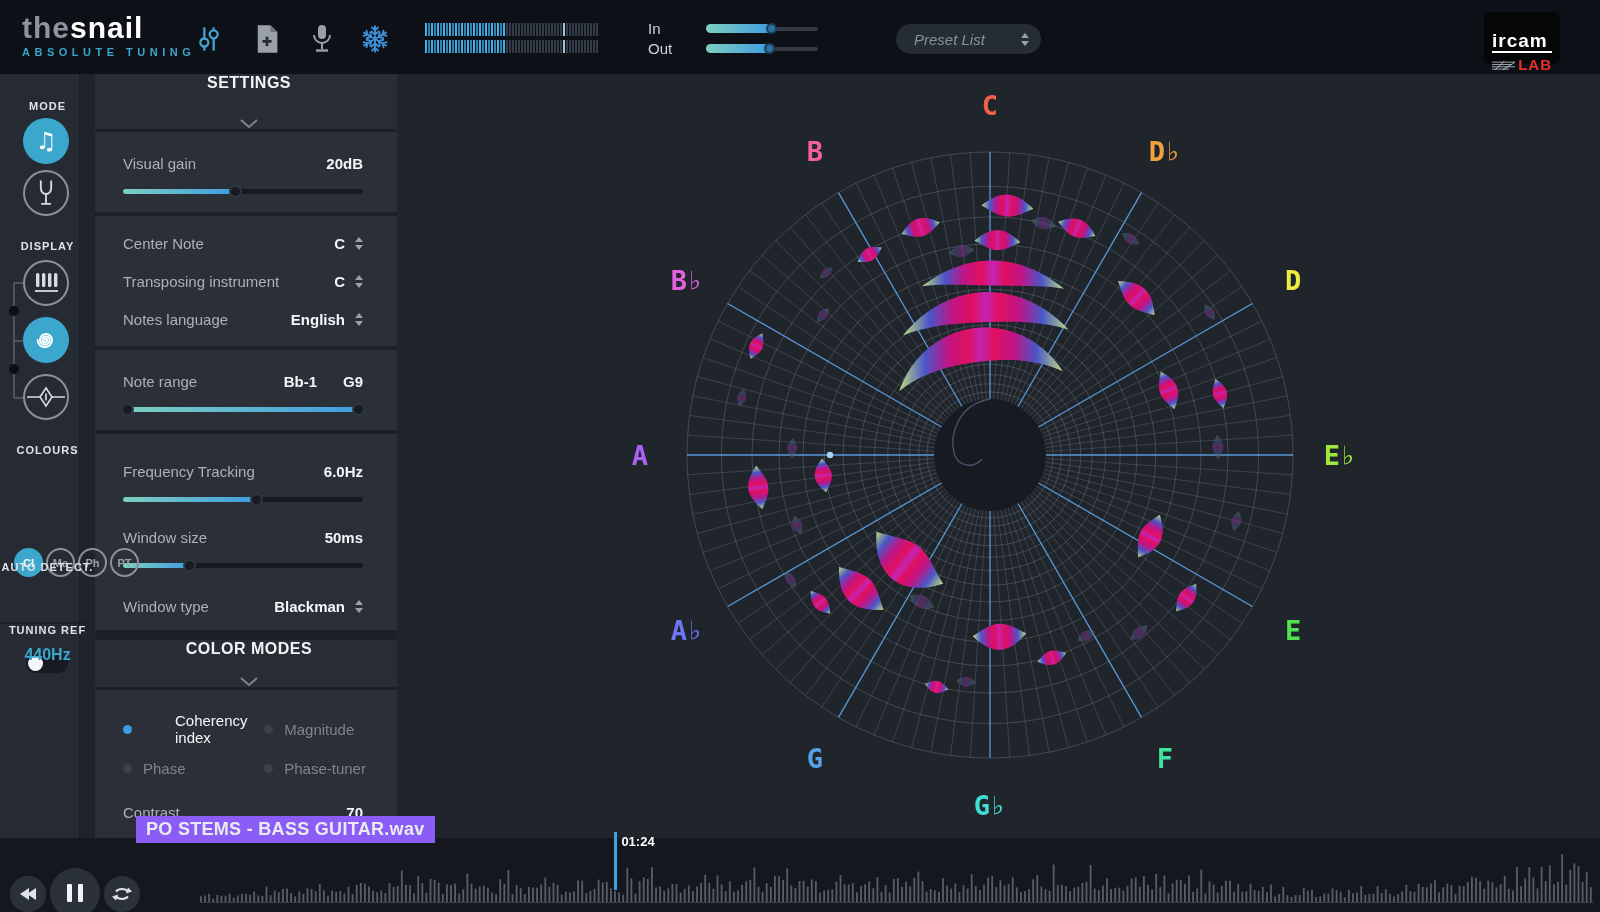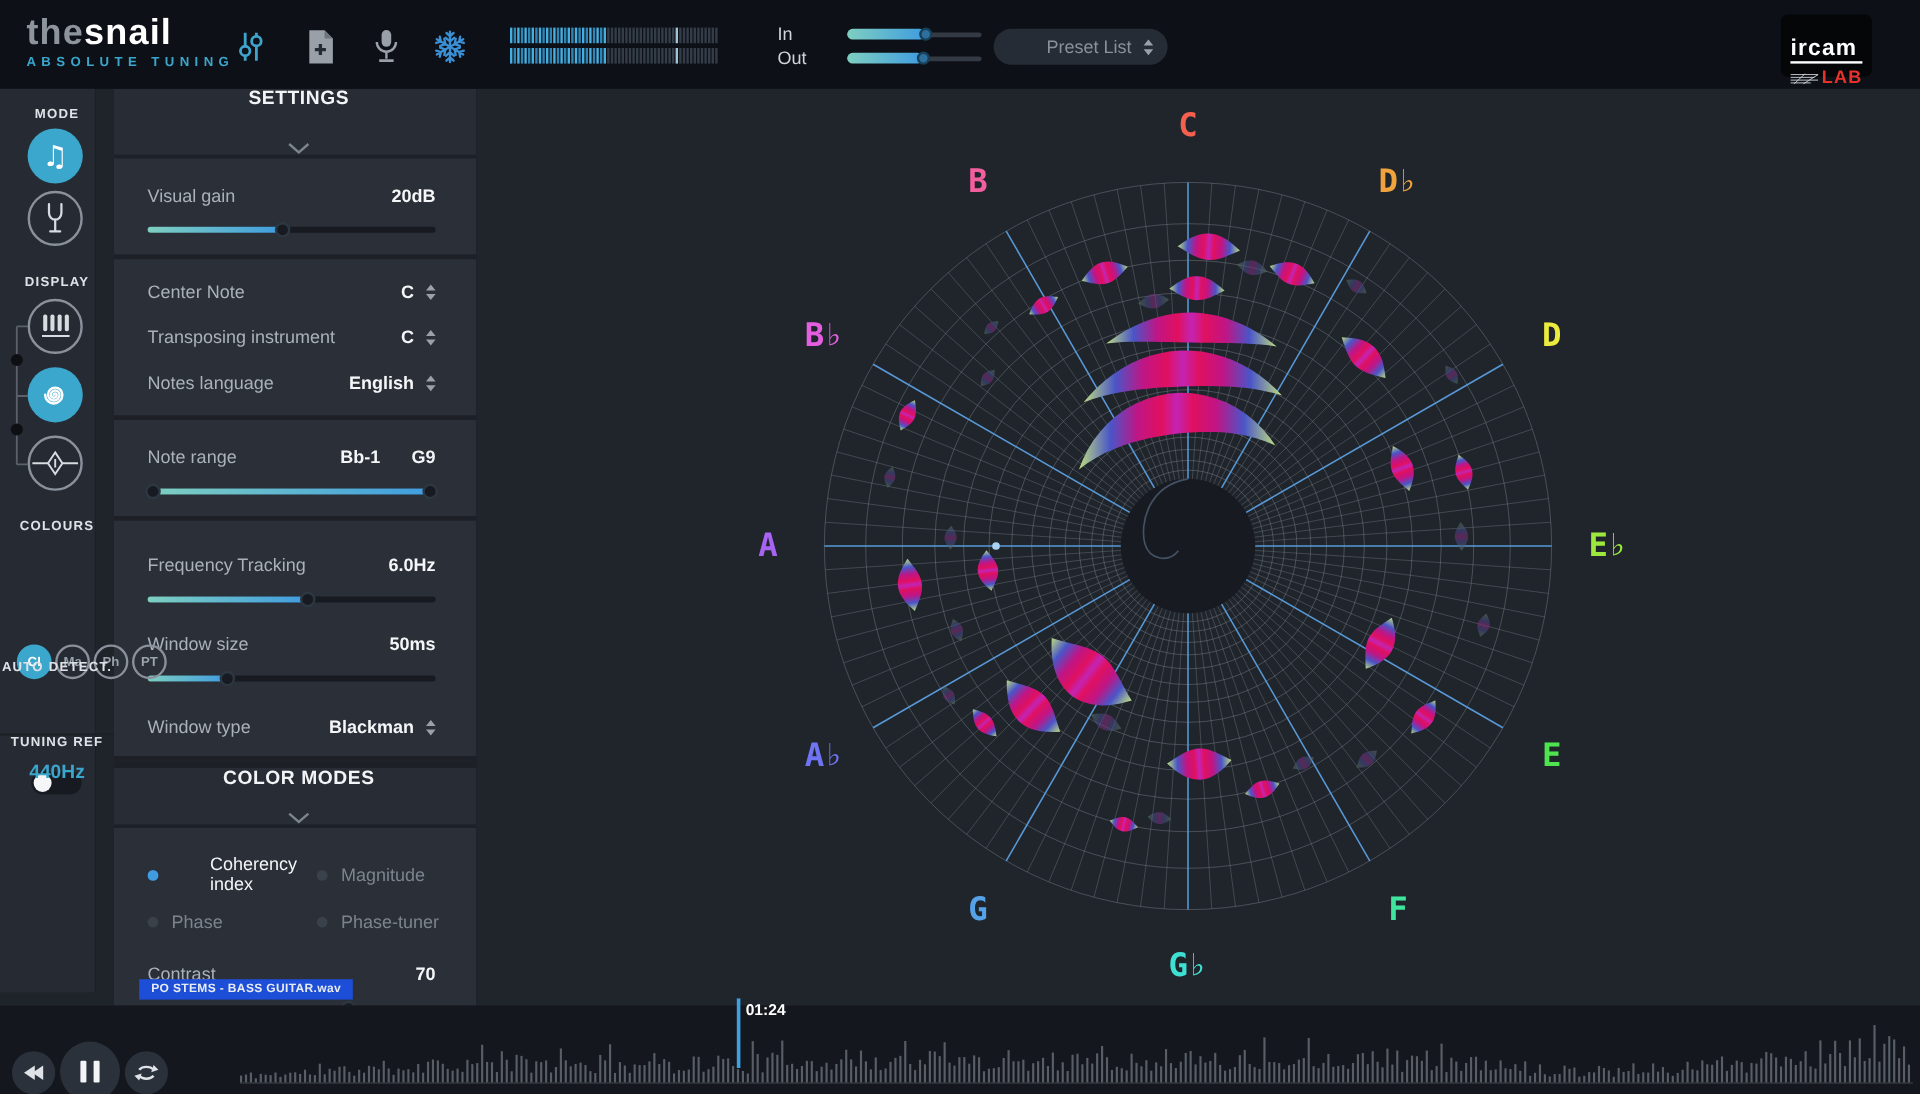--- a/index.html
+++ b/index.html
@@ -21,30 +21,30 @@
   .meter-row .lit:nth-child(2n) { background:#2f86b5; }
   .meter-row .dim { background:#343c47; }
   .meter-row .peak { background:#9fc4da; }
   #io { position:absolute; left:648px; top:20px; }
   .io-row { display:flex; align-items:center; height:17px; margin-bottom:3px; }
   .io-row .io-label { width:38px; color:#cfd4da; font-size:15px; }
   .io-slider { position:relative; width:112px; height:9px; margin-left:20px; }
   .io-slider .io-track { position:absolute; left:0; top:3px; width:100%; height:4px; border-radius:2px; background:#343a43; }
   .io-slider .io-fill { position:absolute; left:0; top:0; height:9px; border-radius:5px; background:linear-gradient(90deg,#7ecfc0,#3f9ce0); }
   .io-slider .io-knob { position:absolute; top:-1px; width:11px; height:11px; border-radius:50%; background:#2e6f9e; border:2px solid #174158; }
-  #preset { position:absolute; left:828px; top:24px; width:145px; height:30px; background:#262c35; border-radius:16px;
-    display:flex; align-items:center; justify-content:flex-end; padding:0 12px 0 18px; cursor:pointer; }
+  #preset { position:absolute; left:896px; top:24px; width:145px; height:30px; background:#262c35; border-radius:16px;
+    display:flex; align-items:center; justify-content:space-between; padding:0 12px 0 18px; cursor:pointer;font-style:italic; }
   #preset .preset-label { color:#8a919a; font-size:15px; }
   #ircam { position:absolute; right:40px; top:12px; width:76px; height:52px; background:#050608; border-radius:6px; padding:19px 8px 4px 8px; }
   #ircam .ircam-word { color:#fff; font-size:19px; font-weight:bold; letter-spacing:1px; border-bottom:2px solid #fff; line-height:20px; display:block; }
   #ircam .ircam-bottom { display:flex; justify-content:space-between; align-items:flex-end; height:20px; }
   #ircam .lab { color:#e8312a; font-size:15px; font-weight:bold; letter-spacing:1px; }
 
   
-  #sidebar { position:absolute; left:0; top:63px; width:80px; height:764px; background:#262b33; z-index:4; border-right:1px solid #1b1f26; }
+  #sidebar { position:absolute; left:0; top:74px; width:80px; height:764px; background:#262b33; z-index:4; border-right:1px solid #1b1f26; }
   .side-label { color:#dfe3e8; font-size:11px; font-weight:bold; letter-spacing:1px; text-align:center; }
   .circle-btn { border-radius:50%; display:flex; align-items:center; justify-content:center; cursor:pointer; position:absolute; left:23px; }
   .circle-btn.outline { border:2px solid #8a919b; background:transparent; }
   .circle-btn.active { background:#3ba7cc; border:none; }
   .big-btn { width:46px; height:46px; }
   .note-glyph { color:#fff; font-size:24px; font-family:"DejaVu Sans", sans-serif; line-height:1; }
   #colour-grid { position:absolute; left:14px; top:474px; width:66px; display:grid; grid-template-columns:1fr 1fr 1fr 1fr; gap:3px; }
   .colour-btn { width:29px; height:29px; border-radius:50%; border:2px solid #8a919b; color:#9ba2ab; font-size:11px; font-weight:bold;
     display:flex; align-items:center; justify-content:center; cursor:pointer; background:transparent; }
   .colour-btn.active { background:#3ba7cc; border-color:#3ba7cc; color:#fff; }
@@ -76,21 +76,21 @@
   .radio .rlabel { color:#7d848e; font-size:15px; }
   .radio.sel .rlabel { color:#f4f6f8;margin-left:32px; }
 
   
   #main { position:absolute; left:397px; top:74px; width:1203px; height:764px; background:#20252c; }
   #viz { position:absolute; left:0; top:0; }
 
   
   #bottombar { position:absolute; left:0; top:838px; width:1600px; height:74px; background:#14171d; z-index:6; }
   .play-btn { position:absolute; border-radius:50%; background:#2b313a; display:flex; align-items:center; justify-content:center; cursor:pointer; }
-  #file-label { position:absolute; left:116px; top:-22px; background:#1d4ed8; color:#e8ebef; font-size:10px; font-weight:bold; padding:3px 10px; letter-spacing:0.3px; }
+  #file-label { position:absolute; left:136px; top:-22px; background:#8b5cf6; color:#e8ebef; font-size:18px; font-weight:bold; padding:3px 10px; letter-spacing:0.3px; }
   #playhead { position:absolute; top:-6px; width:3px; height:58px; background:#3da0e0; }
   #time-label { position:absolute; top:-4px; color:#fff; font-size:13px; font-weight:bold; }
   .tri-left { width:0; height:0; border-top:6px solid transparent; border-bottom:6px solid transparent; border-right:9px solid #dfe3e8; }
   .pause-bar { width:5px; height:18px; background:#f2f4f6; border-radius:1px; }
 </style>
 </head>
 <body>
 
 <div id="topbar">
   <div id="logo">

